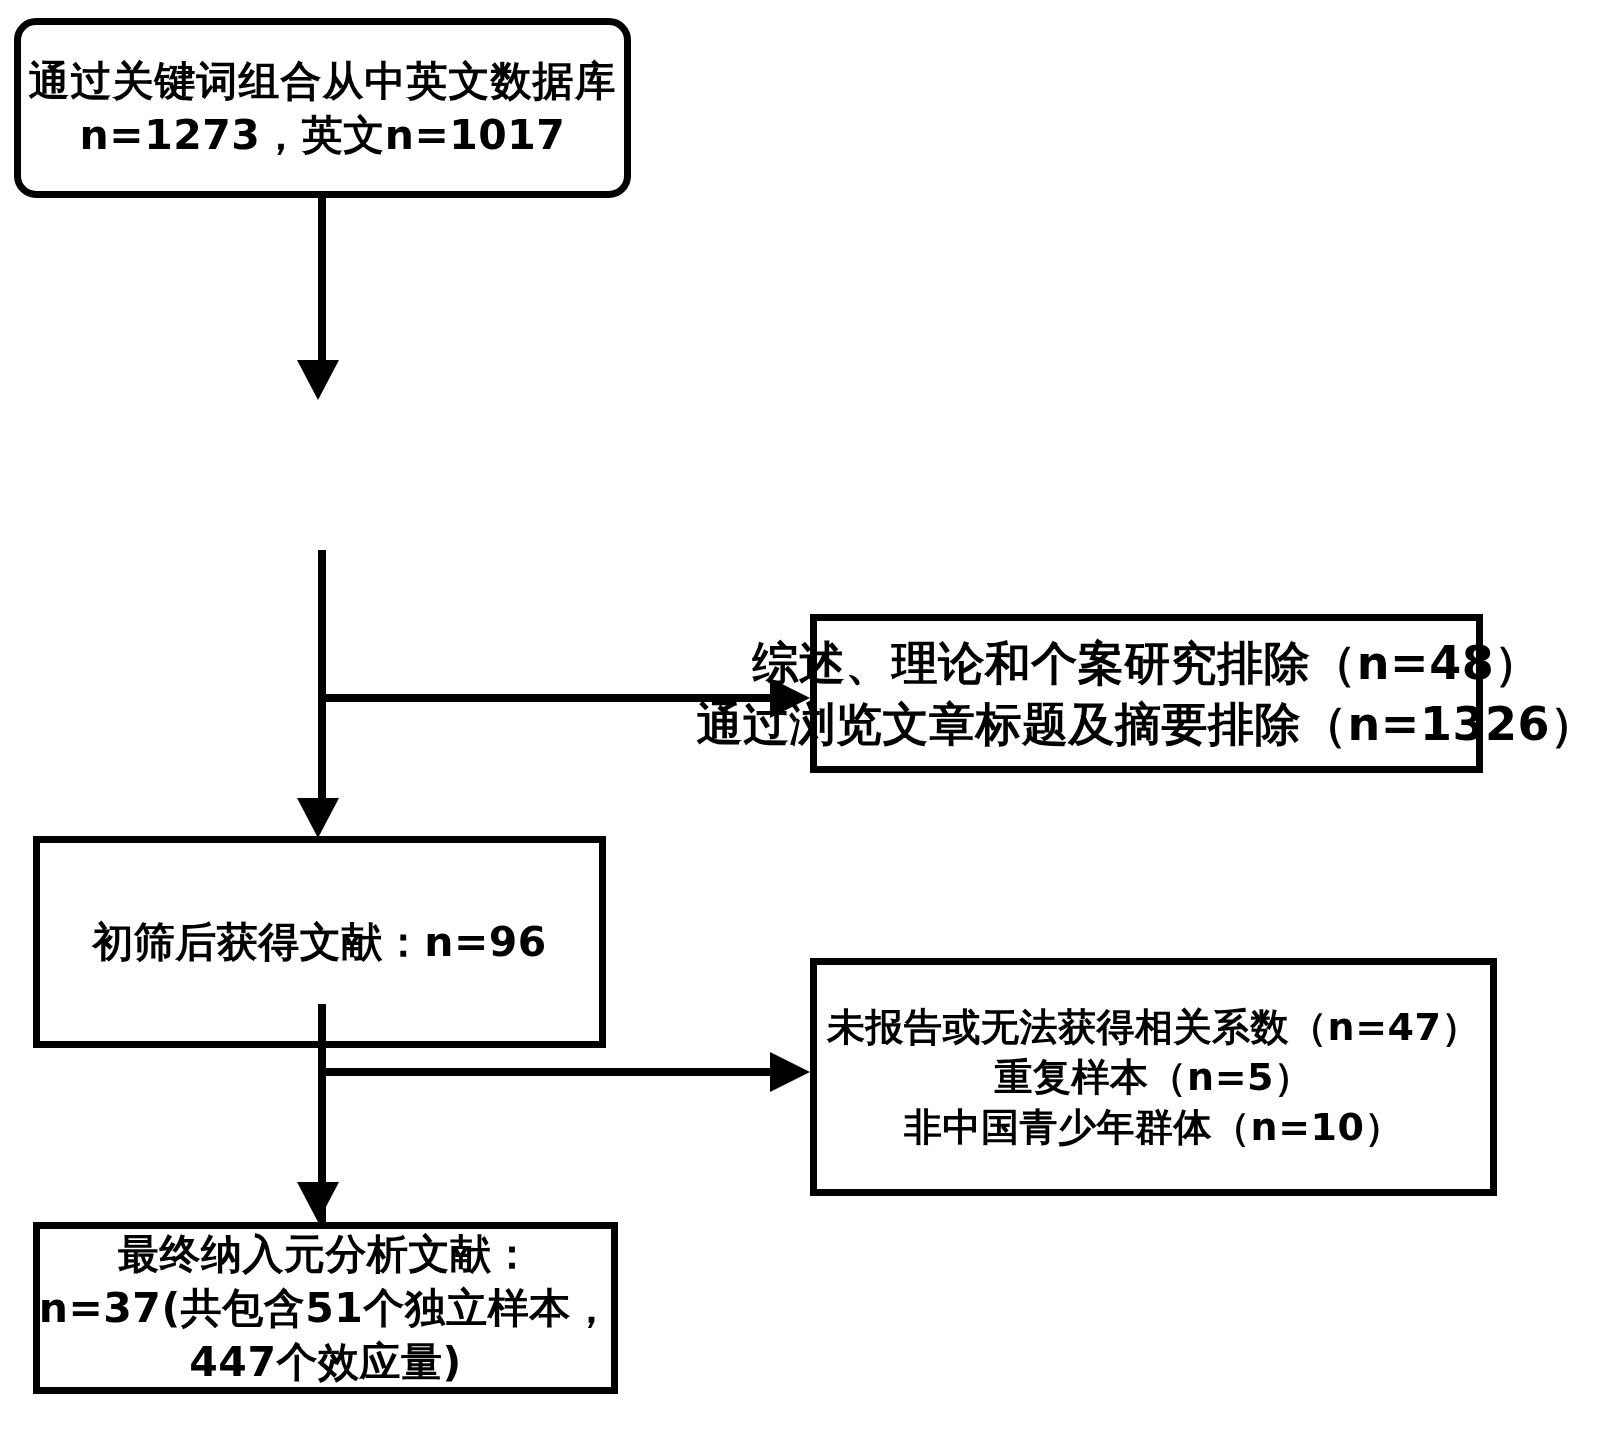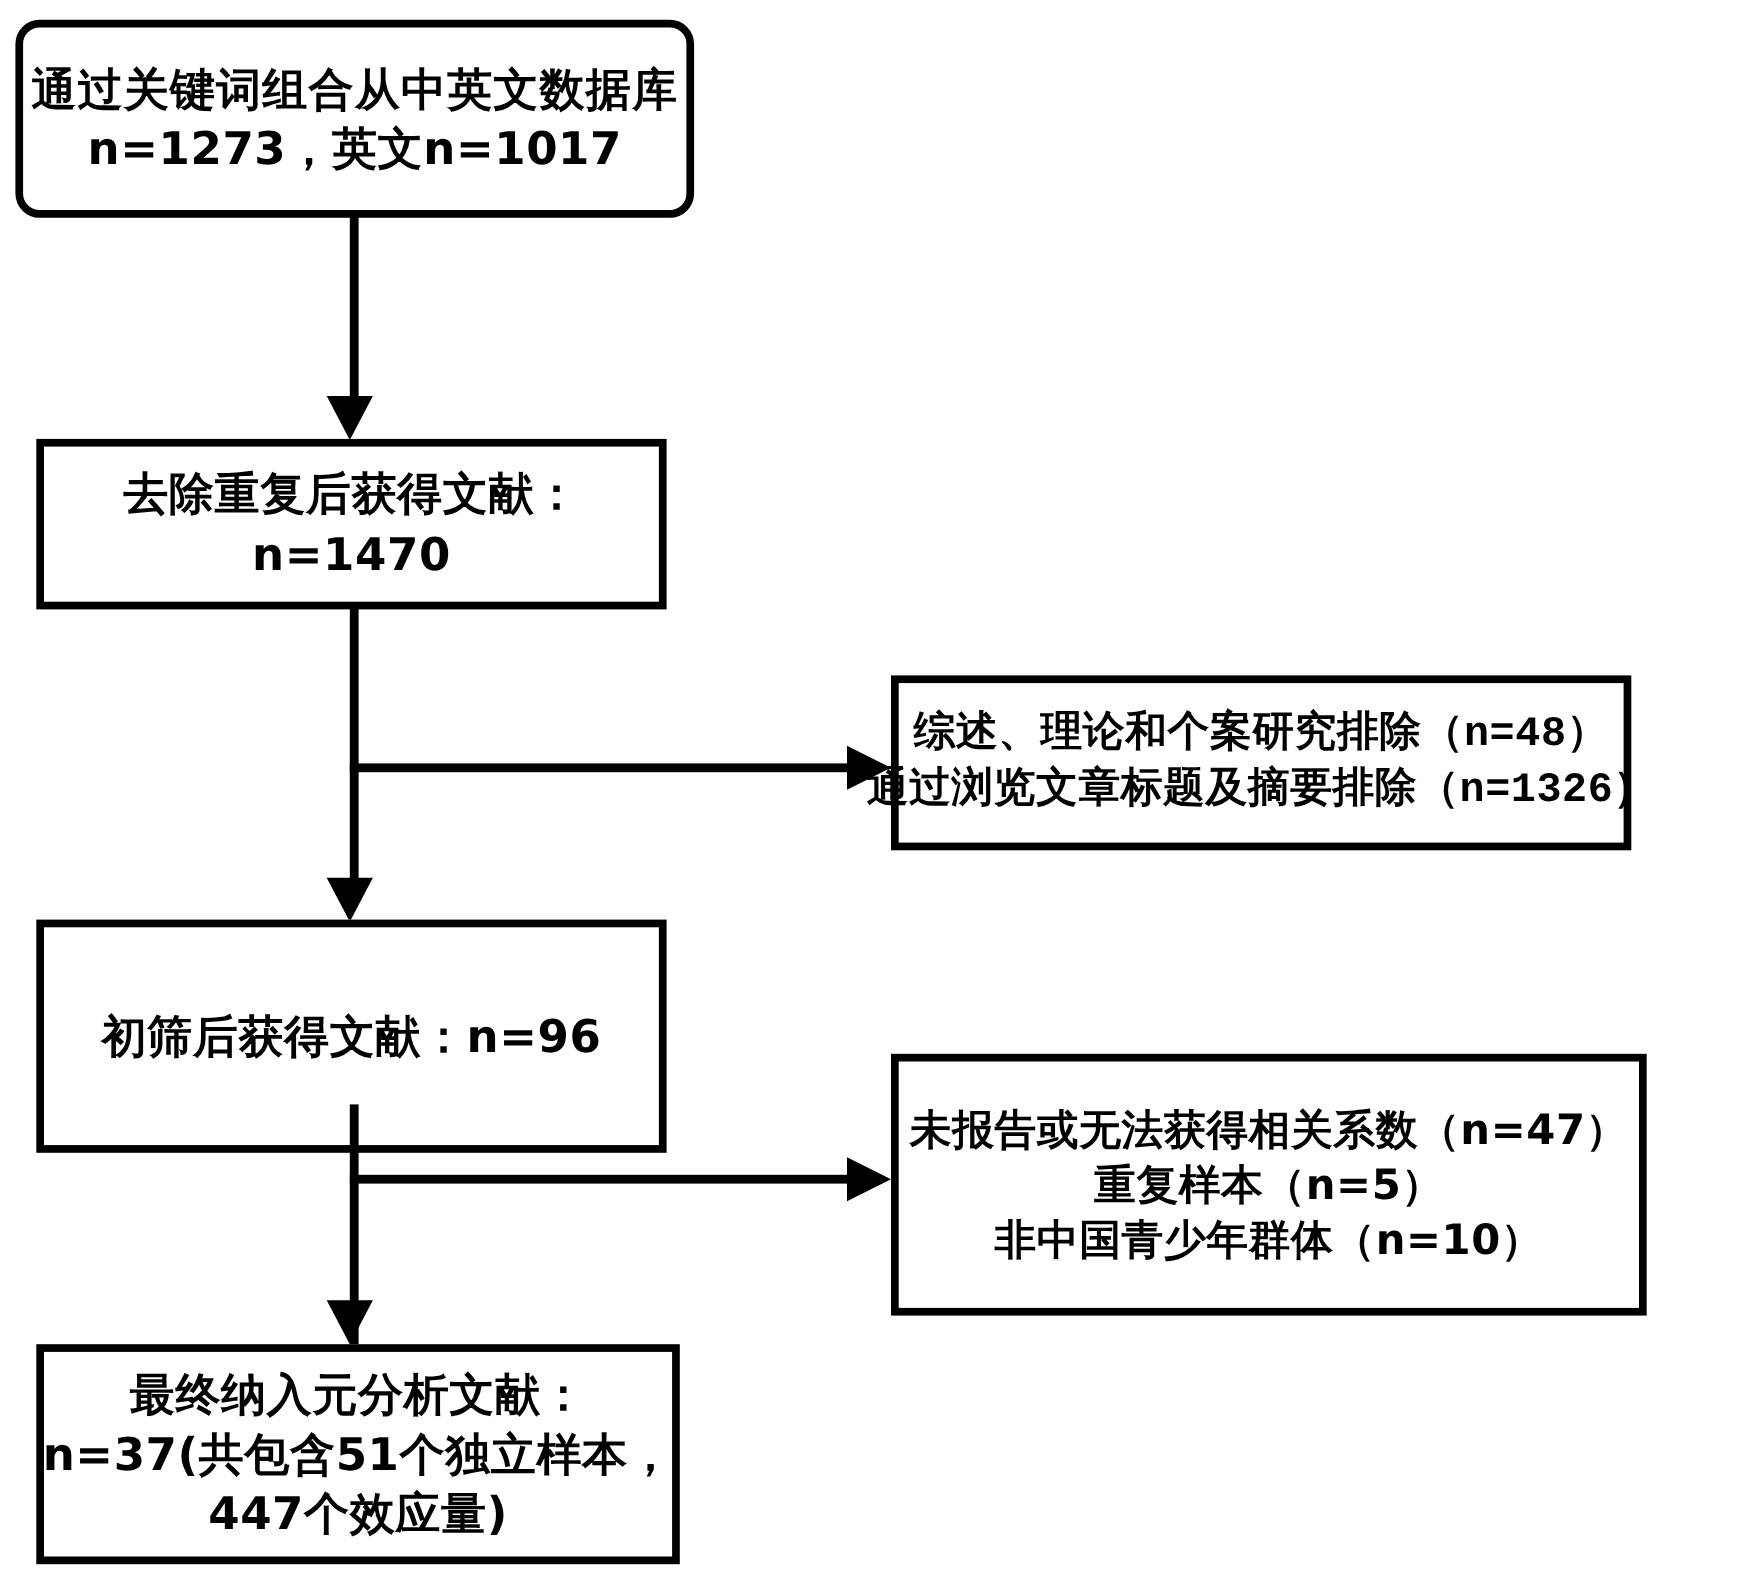--- a/index.html
+++ b/index.html
@@ -32,22 +32,22 @@
   }
   .flow-box .ln {
     display: block;
     white-space: nowrap;
   }
 
   
   #box-source      { left: 14px;  top: 18px;   width: 617px; height: 180px; border-radius: 22px; font-size: 41px; }
   #box-dedup       { left: 33px;  top: 399px;  width: 573px; height: 155px; font-size: 41px; }
   #box-screened    { left: 33px;  top: 836px;  width: 573px; height: 212px; font-size: 41px; }
-  #box-included    { left: 33px;  top: 1222px; width: 585px; height: 200px; font-size: 41px; }
-  #box-excl-1      { left: 810px; top: 614px;  width: 673px; height: 159px; font-size: 38px; font-family: Liberation Mono, monospace; }
+  #box-included    { left: 33px;  top: 1222px; width: 585px; height: 172px; font-size: 41px; }
+  #box-excl-1      { left: 810px; top: 614px;  width: 673px; height: 159px; font-size: 46px; }
   #box-excl-2      { left: 810px; top: 958px;  width: 687px; height: 238px; font-size: 38px; }
 
   #box-source    .ln:nth-child(1) { letter-spacing: 1px; }
   #box-included  { justify-content: center; }
 
   
   .v-line {
     position: absolute;
     width: 8px;
     background: #000000;
@@ -100,24 +100,20 @@
 <div id="canvas">
 
   <div class="flow-box" id="box-source">
     <span class="ln">通过关键词组合从中英文数据库</span>
     <span class="ln">n=1273，英文n=1017</span>
   </div>
 
   <div class="v-line" id="trunk-1"></div>
   <div class="arrow-down" id="arrowhead-1"></div>
 
-  <div class="flow-box" id="box-dedup">
-    <span class="ln">去除重复后获得文献：</span>
-    <span class="ln">n=1470</span>
-  </div>
 
   <div class="v-line" id="trunk-2"></div>
   <div class="arrow-down" id="arrowhead-2"></div>
 
   <div class="h-line" id="branch-1"></div>
   <div class="arrow-right" id="arrow-right-1"></div>
 
   <div class="flow-box" id="box-excl-1">
     <span class="ln">综述、理论和个案研究排除（n=48）</span>
     <span class="ln">通过浏览文章标题及摘要排除（n=1326）</span>

